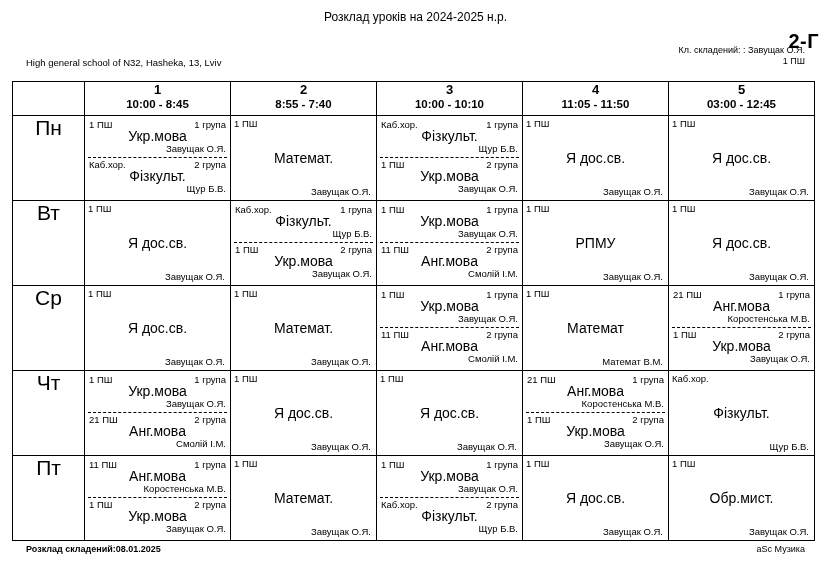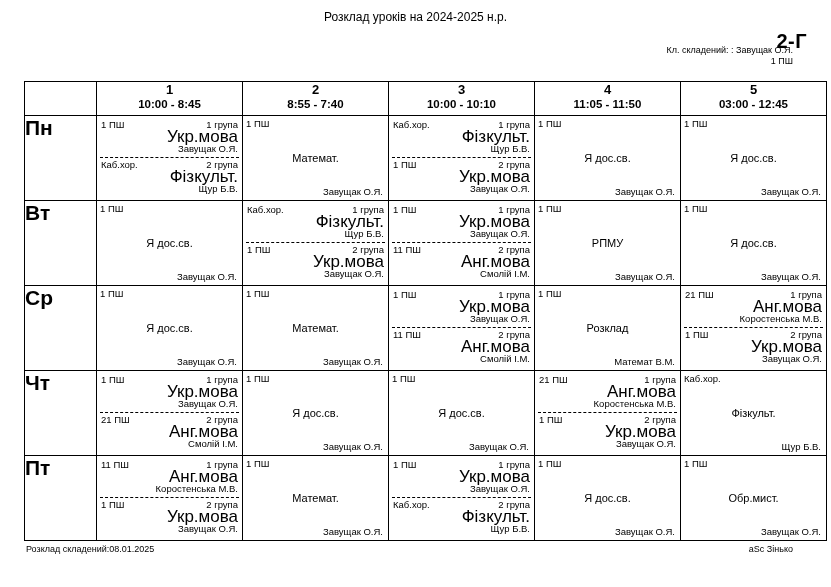--- a/index.html
+++ b/index.html
@@ -12,21 +12,21 @@
     background: #ffffff;
     font-family: "Liberation Sans", sans-serif;
     color: #000000;
     overflow: hidden;
   }
   .page {
     position: relative;
     width: 831px;
     height: 587px;
     box-sizing: border-box;
-    padding: 0 24px;
+    padding: 0 12px;
   }
   .doc-title {
     text-align: center;
     font-size: 12px;
     padding-top: 10px;
   }
   .class-name {
     text-align: right;
     font-size: 20px;
     font-weight: bold;
@@ -75,23 +75,24 @@
   }
   th.hdr .num {
     font-size: 13px;
     line-height: 15px;
   }
   th.hdr .time {
     font-size: 11.5px;
     line-height: 15px;
   }
   td.daycell {
+    text-align: center;
     vertical-align: middle;
     font-size: 21px;
-    font-weight: bold;
+    font-weight: normal;
   }
   .cell-inner {
     height: 84px;
     box-sizing: border-box;
     position: relative;
     padding: 2px 3px;
   }
   .halves {
     display: flex;
     flex-direction: column;
@@ -106,22 +107,22 @@
   .half.top {
     border-bottom: 1px dashed #000000;
   }
   .row-line {
     display: flex;
     justify-content: space-between;
     font-size: 9.5px;
     line-height: 11px;
   }
   .subject {
-    text-align: right;
-    font-size: 17px;
+    text-align: center;
+    font-size: 14px;
     line-height: 13px;
   }
   .teacher {
     text-align: right;
     font-size: 9.5px;
     line-height: 11px;
   }
   .single {
     height: 100%;
     position: relative;
@@ -131,56 +132,58 @@
     font-size: 9.5px;
     line-height: 11px;
   }
   .single .subject-mid {
     position: absolute;
     top: 50%;
     left: 0;
     right: 0;
     transform: translateY(-50%);
     text-align: center;
-    font-size: 11px;
+    font-size: 14px;
   }
   .single .teacher-bot {
     position: absolute;
     bottom: 1px;
     right: 2px;
     font-size: 9.5px;
     line-height: 11px;
   }
   .footer {
     position: relative;
     height: 16px;
     margin-top: 3px;
   }
   .footer .left {
     position: absolute;
-    left: 2px;
+    left: 14px;
     top: 0;
     font-size: 9px;
+    font-weight: bold;
   }
   .footer .right {
     position: absolute;
     right: 14px;
     top: 0;
     font-size: 9px;
   }
 </style>
 </head>
 <body>
 
 <div class="page">
 
   <div class="doc-title">Розклад уроків на 2024-2025 н.р.</div>
   <div class="class-name">2-Г</div>
 
   <div class="meta-row">
+    <div class="school-info">High general school of N32, Hasheka, 13, Lviv</div>
     <div class="teacher-info">
       <div>Кл. складений: : Завущак О.Я.</div>
       <div>1 ПШ</div>
     </div>
   </div>
 
   <table class="timetable">
     <colgroup>
       <col class="col-day">
       <col class="col-lesson">
@@ -403,21 +406,21 @@
                   <div class="subject">Анг.мова</div>
                   <div class="teacher">Смолій І.М.</div>
                 </div>
               </div>
             </div>
           </td>
           <td>
             <div class="cell-inner">
               <div class="single">
                 <div class="room">1 ПШ</div>
-                <div class="subject-mid">Розклад</div>
+                <div class="subject-mid">Математ</div>
                 <div class="teacher-bot">Математ В.М.</div>
               </div>
             </div>
           </td>
           <td>
             <div class="cell-inner">
               <div class="halves">
                 <div class="half top">
                   <div class="row-line">
                     <span>21 ПШ</span>
@@ -584,16 +587,16 @@
                 <div class="teacher-bot">Завущак О.Я.</div>
               </div>
             </div>
           </td>
         </tr>
       </tbody>
   </table>
 
   <div class="footer">
     <div class="left">Розклад складений:08.01.2025</div>
-    <div class="right">aSc Зінько</div>
+    <div class="right">aSc Музика</div>
   </div>
 
 </div>
 
 </body></html>

